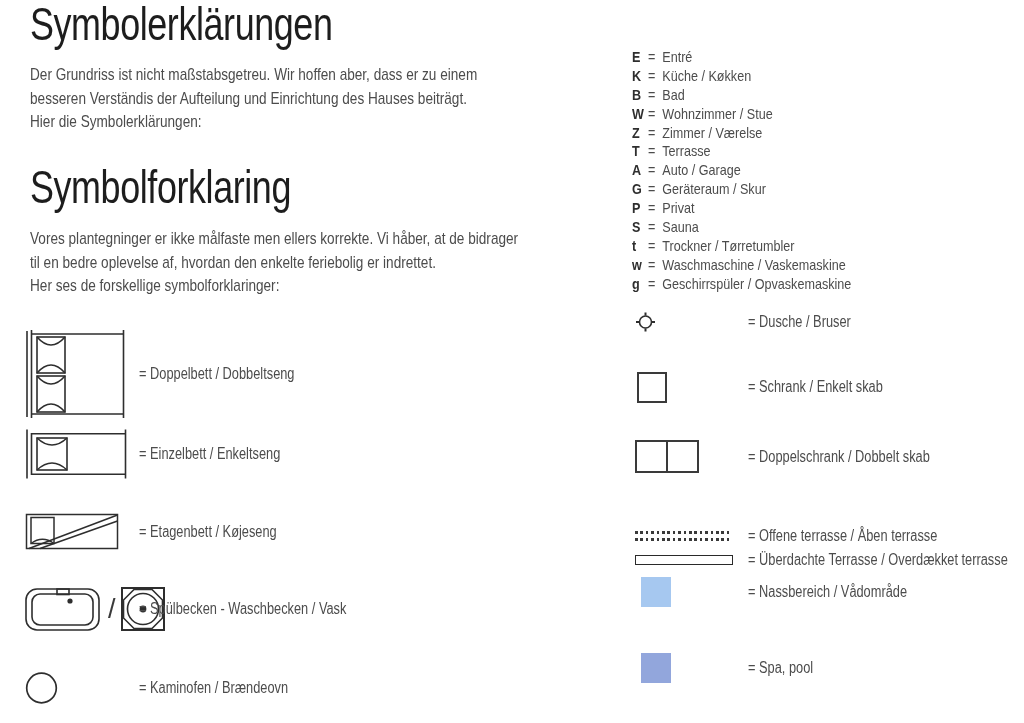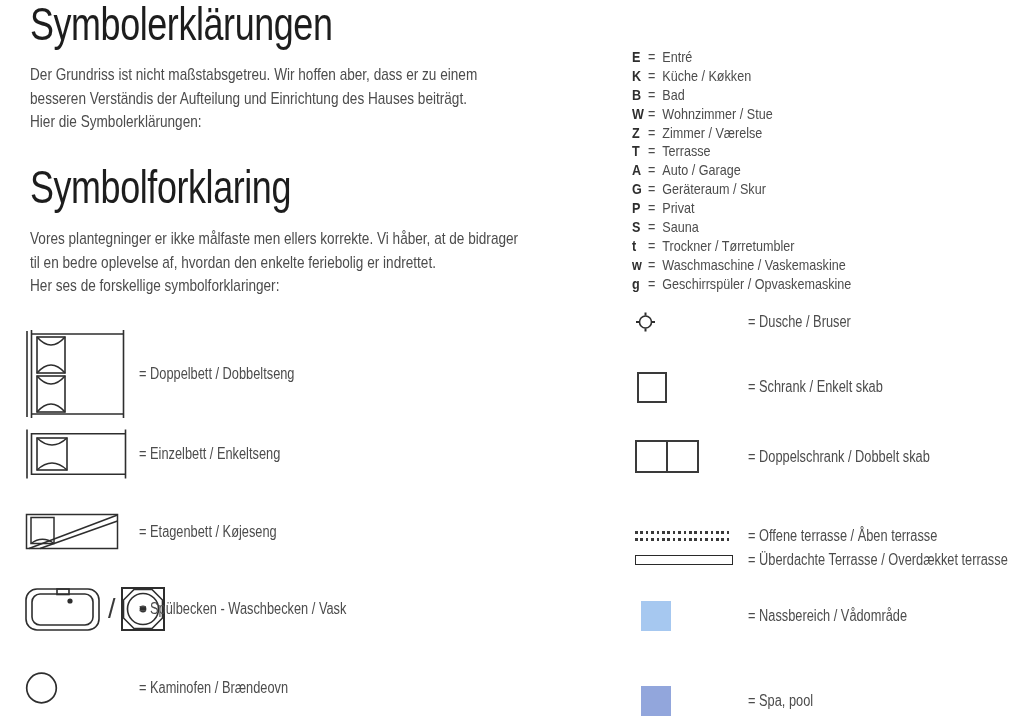--- a/index.html
+++ b/index.html
@@ -245,23 +245,23 @@
       <div class="dotline"></div>
     </div>
     <span class="lbl cx">= Offene terrasse / Åben terrasse</span>
   </div>
 
   <div class="rrow" style="top:552px;height:16px;">
     <div class="bar-terrace"></div>
     <span class="lbl cx">= Überdachte Terrasse / Overdækket terrasse</span>
   </div>
 
-  <div class="rrow" style="top:598px;height:36px;">
+  <div class="rrow" style="top:574px;height:36px;">
     <div class="fill-sq" style="background: rgb(166, 200, 240);"></div>
     <span class="lbl cx">= Nassbereich / Vådområde</span>
   </div>
 
-  <div class="rrow" style="top:653px;height:30px;margin-top:33px;">
+  <div class="rrow" style="top:653px;height:30px;">
     <div class="fill-sq" style="background: rgb(146, 166, 220);"></div>
     <span class="lbl cx">= Spa, pool</span>
   </div>
 
 </div>
 
 </body></html>

